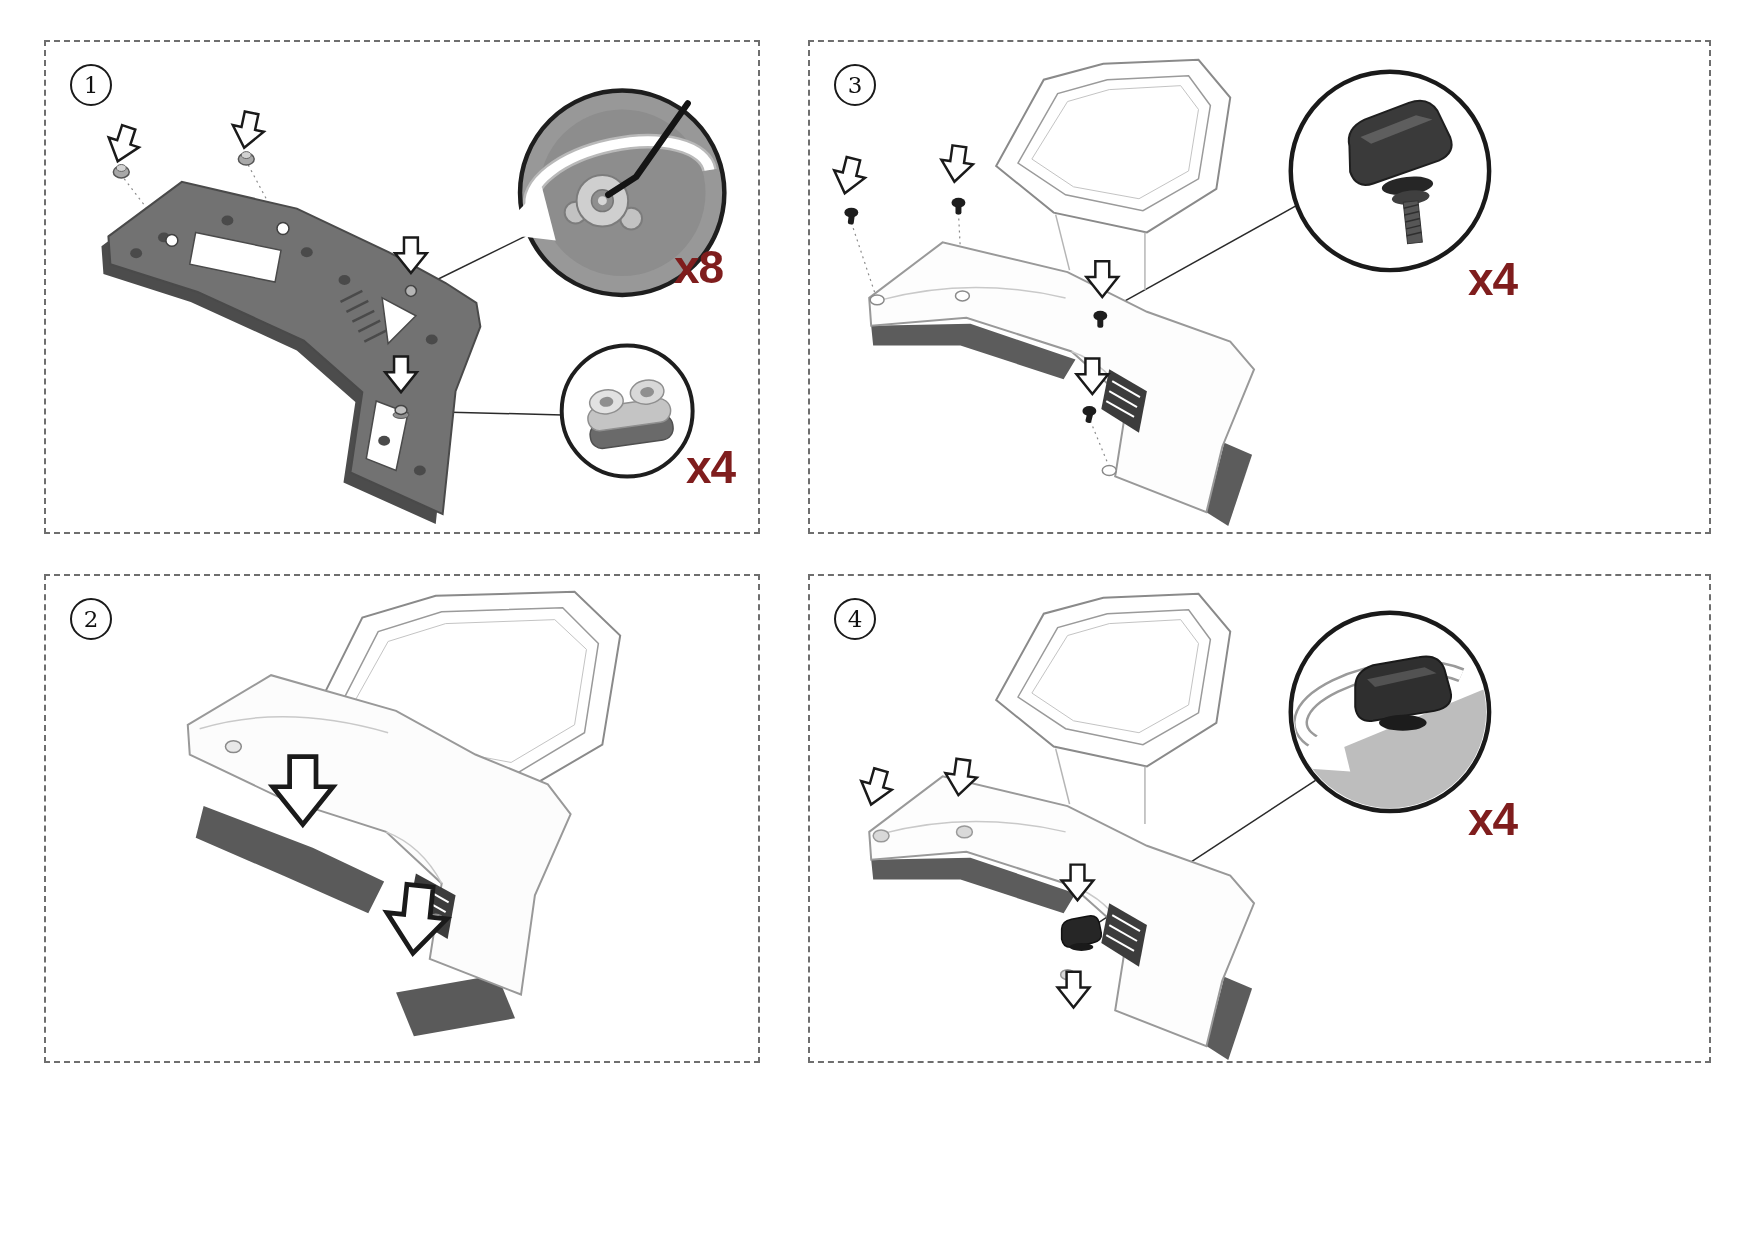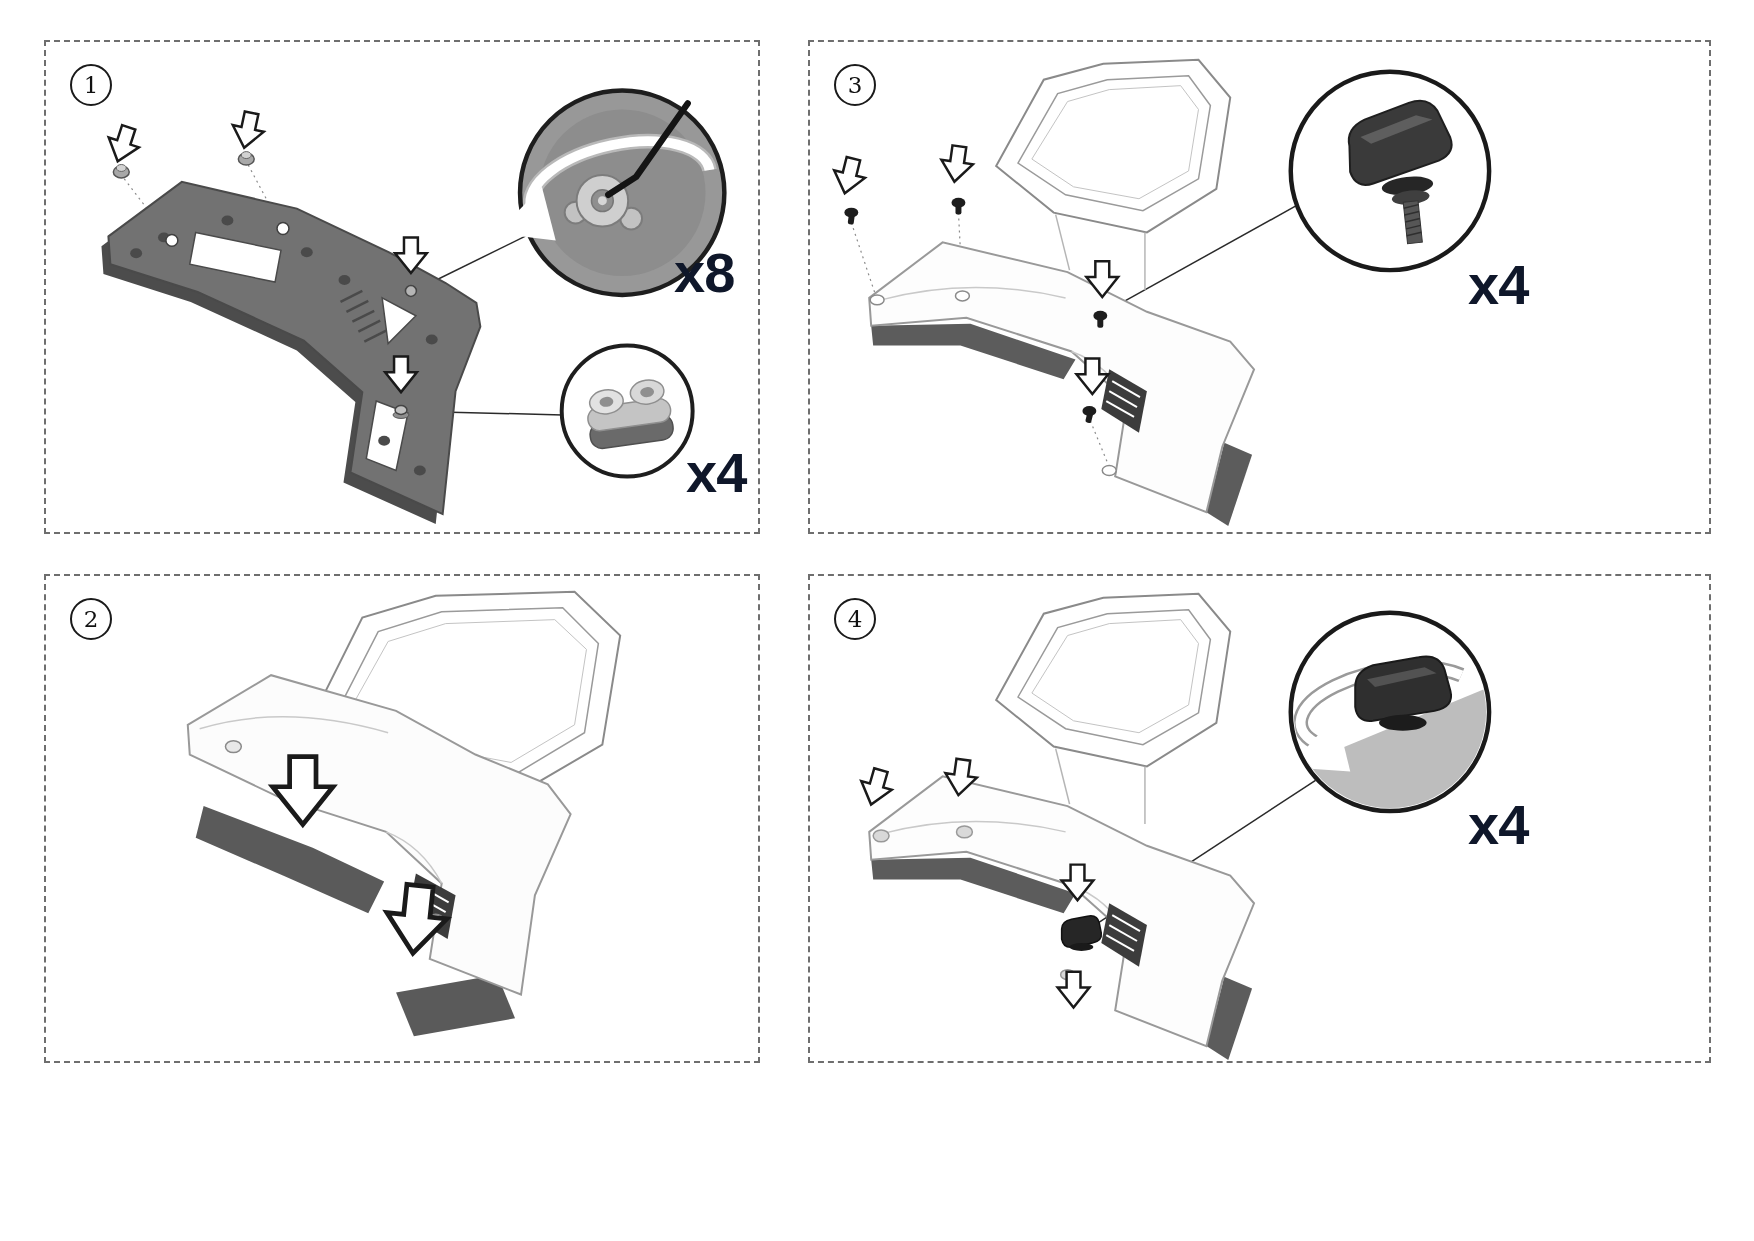--- a/index.html
+++ b/index.html
@@ -27,22 +27,22 @@
     position: absolute; left: 24px; top: 22px;
     width: 42px; height: 42px;
     border: 2.5px solid #1a1a1a; border-radius: 50%;
     display: flex; align-items: center; justify-content: center;
     font-family: "DejaVu Serif", serif;
     font-size: 23px; color: #111; background: #fff;
     z-index: 2;
   }
   .qty {
     position: absolute;
-    font-weight: 700; font-size: 56px; letter-spacing: -1px;
-    color: #0f172a; z-index: 2;
+    font-weight: 700; font-size: 46px; letter-spacing: -1px;
+    color: #7f1d1d; z-index: 2;
     font-family: "Liberation Sans", sans-serif;
   }
   #p1-x8 { left: 628px; top: 198px; }
   #p1-x4 { left: 640px; top: 398px; }
   #p3-x4 { left: 658px; top: 210px; }
   #p4-x4 { left: 658px; top: 216px; }
 
   .leader { stroke: #2a2a2a; stroke-width: 1.5; }
   .guide  { stroke: #8a8a8a; stroke-width: 1.2; stroke-dasharray: 2 4; fill: none; }
   .harrow { fill: #ffffff; stroke: #1a1a1a; stroke-width: 2.5; }

